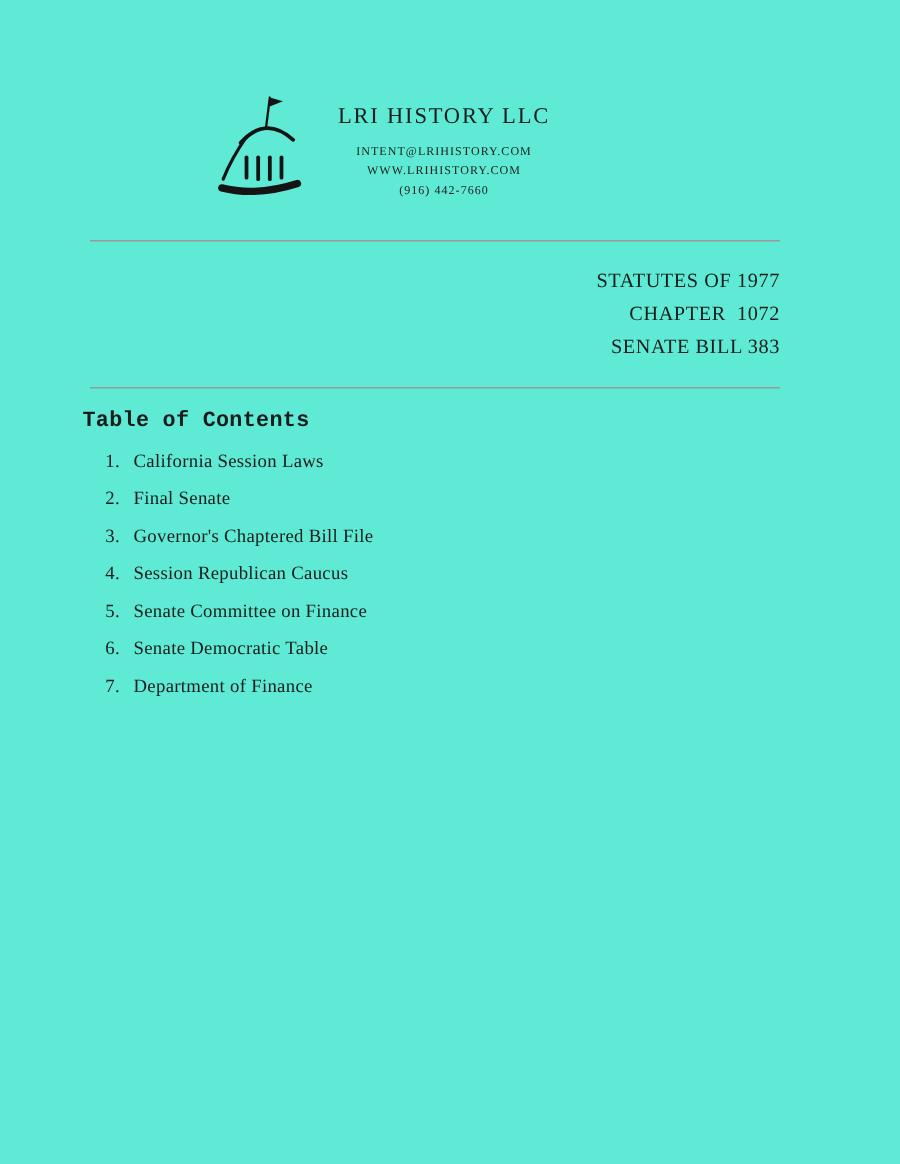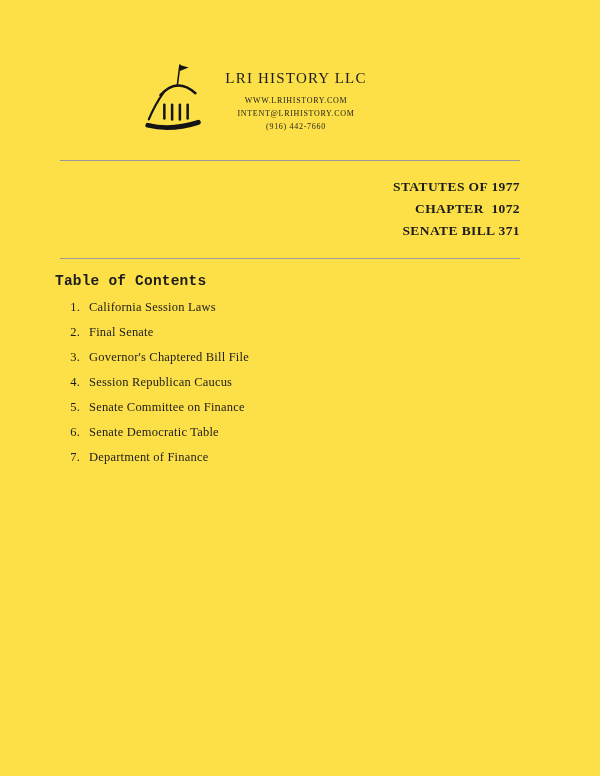--- a/index.html
+++ b/index.html
@@ -6,21 +6,21 @@
     margin: 0;
     padding: 0;
     background: #ffffff;
     font-family: "Liberation Serif", "DejaVu Serif", serif;
     color: #1c1c1c;
   }
   .page {
     position: relative;
     width: 600px;
     height: 776px;
-    background: #fde047;
+    background: #5eead4;
     overflow: hidden;
   }
 
   
   .logo {
     position: absolute;
     left: 142px;
     top: 60px;
     width: 68px;
     height: 80px;
@@ -57,21 +57,21 @@
   .rule-bottom { top: 258px; }
 
   
   .reference-block {
     position: absolute;
     right: 80px;
     top: 176px;
     text-align: right;
   }
   .reference-line {
-    font-weight: bold;
+    font-weight: normal;
     font-size: 13.5px;
     letter-spacing: 0.4px;
     line-height: 22px;
     white-space: pre;
   }
 
   
   .toc-title {
     position: absolute;
     left: 55px;
@@ -125,31 +125,31 @@
         <path d="M39,45 L39,60" stroke-width="2.6"></path>
         <path d="M47,45 L47,59" stroke-width="2.6"></path>
 
         <path d="M6,66 Q30,72 58,63" stroke-width="5"></path>
       </g>
     </svg>
   </div>
 
   <div class="company-block">
     <div class="company-name">LRI HISTORY LLC</div>
+    <div class="contact-line">INTENT@LRIHISTORY.COM</div>
     <div class="contact-line">WWW.LRIHISTORY.COM</div>
-    <div class="contact-line">INTENT@LRIHISTORY.COM</div>
     <div class="contact-line">(916) 442-7660</div>
   </div>
 
   <div class="rule rule-top"></div>
 
   <div class="reference-block">
     <div class="reference-line">STATUTES OF 1977</div>
     <div class="reference-line">CHAPTER  1072</div>
-    <div class="reference-line">SENATE BILL 371</div>
+    <div class="reference-line">SENATE BILL 383</div>
   </div>
 
   <div class="rule rule-bottom"></div>
 
   <div class="toc-title">Table of Contents</div>
 
   <div class="toc-list">
     <div class="toc-item">
       <span class="toc-num">1.</span>
       <span class="toc-label">California Session Laws</span>

